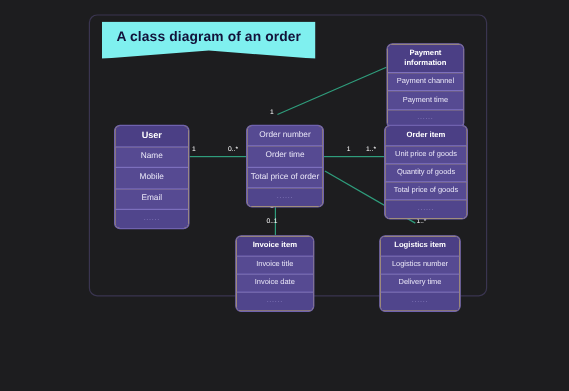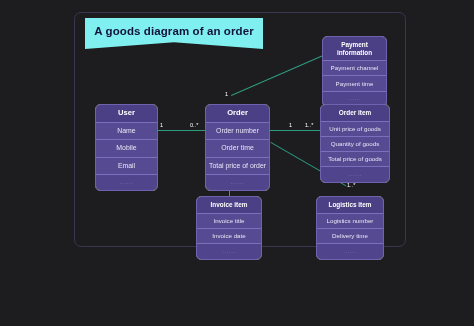--- a/index.html
+++ b/index.html
@@ -118,21 +118,20 @@
 
   <div class="cls" id="box-user">
     <div class="hd">User</div>
     <div class="row">Name</div>
     <div class="row">Mobile</div>
     <div class="row">Email</div>
     <div class="row dots">......</div>
   </div>
 
   <div class="cls" id="box-order">
-    <div class="hd">Order</div>
     <div class="row">Order number</div>
     <div class="row">Order time</div>
     <div class="row tall">Total price of order</div>
     <div class="row dots">......</div>
   </div>
 
   <div class="cls" id="box-payment">
     <div class="hd">Payment information</div>
     <div class="row">Payment channel</div>
     <div class="row">Payment time</div>
@@ -155,16 +154,16 @@
   </div>
 
   <div class="cls" id="box-logistics">
     <div class="hd">Logistics item</div>
     <div class="row">Logistics number</div>
     <div class="row">Delivery time</div>
     <div class="row dots">......</div>
   </div>
 
   <div class="ribbon">
-    <span>A goods diagram of an order</span>
+    <span>A class diagram of an order</span>
   </div>
 
 </div>
 
 </body></html>

